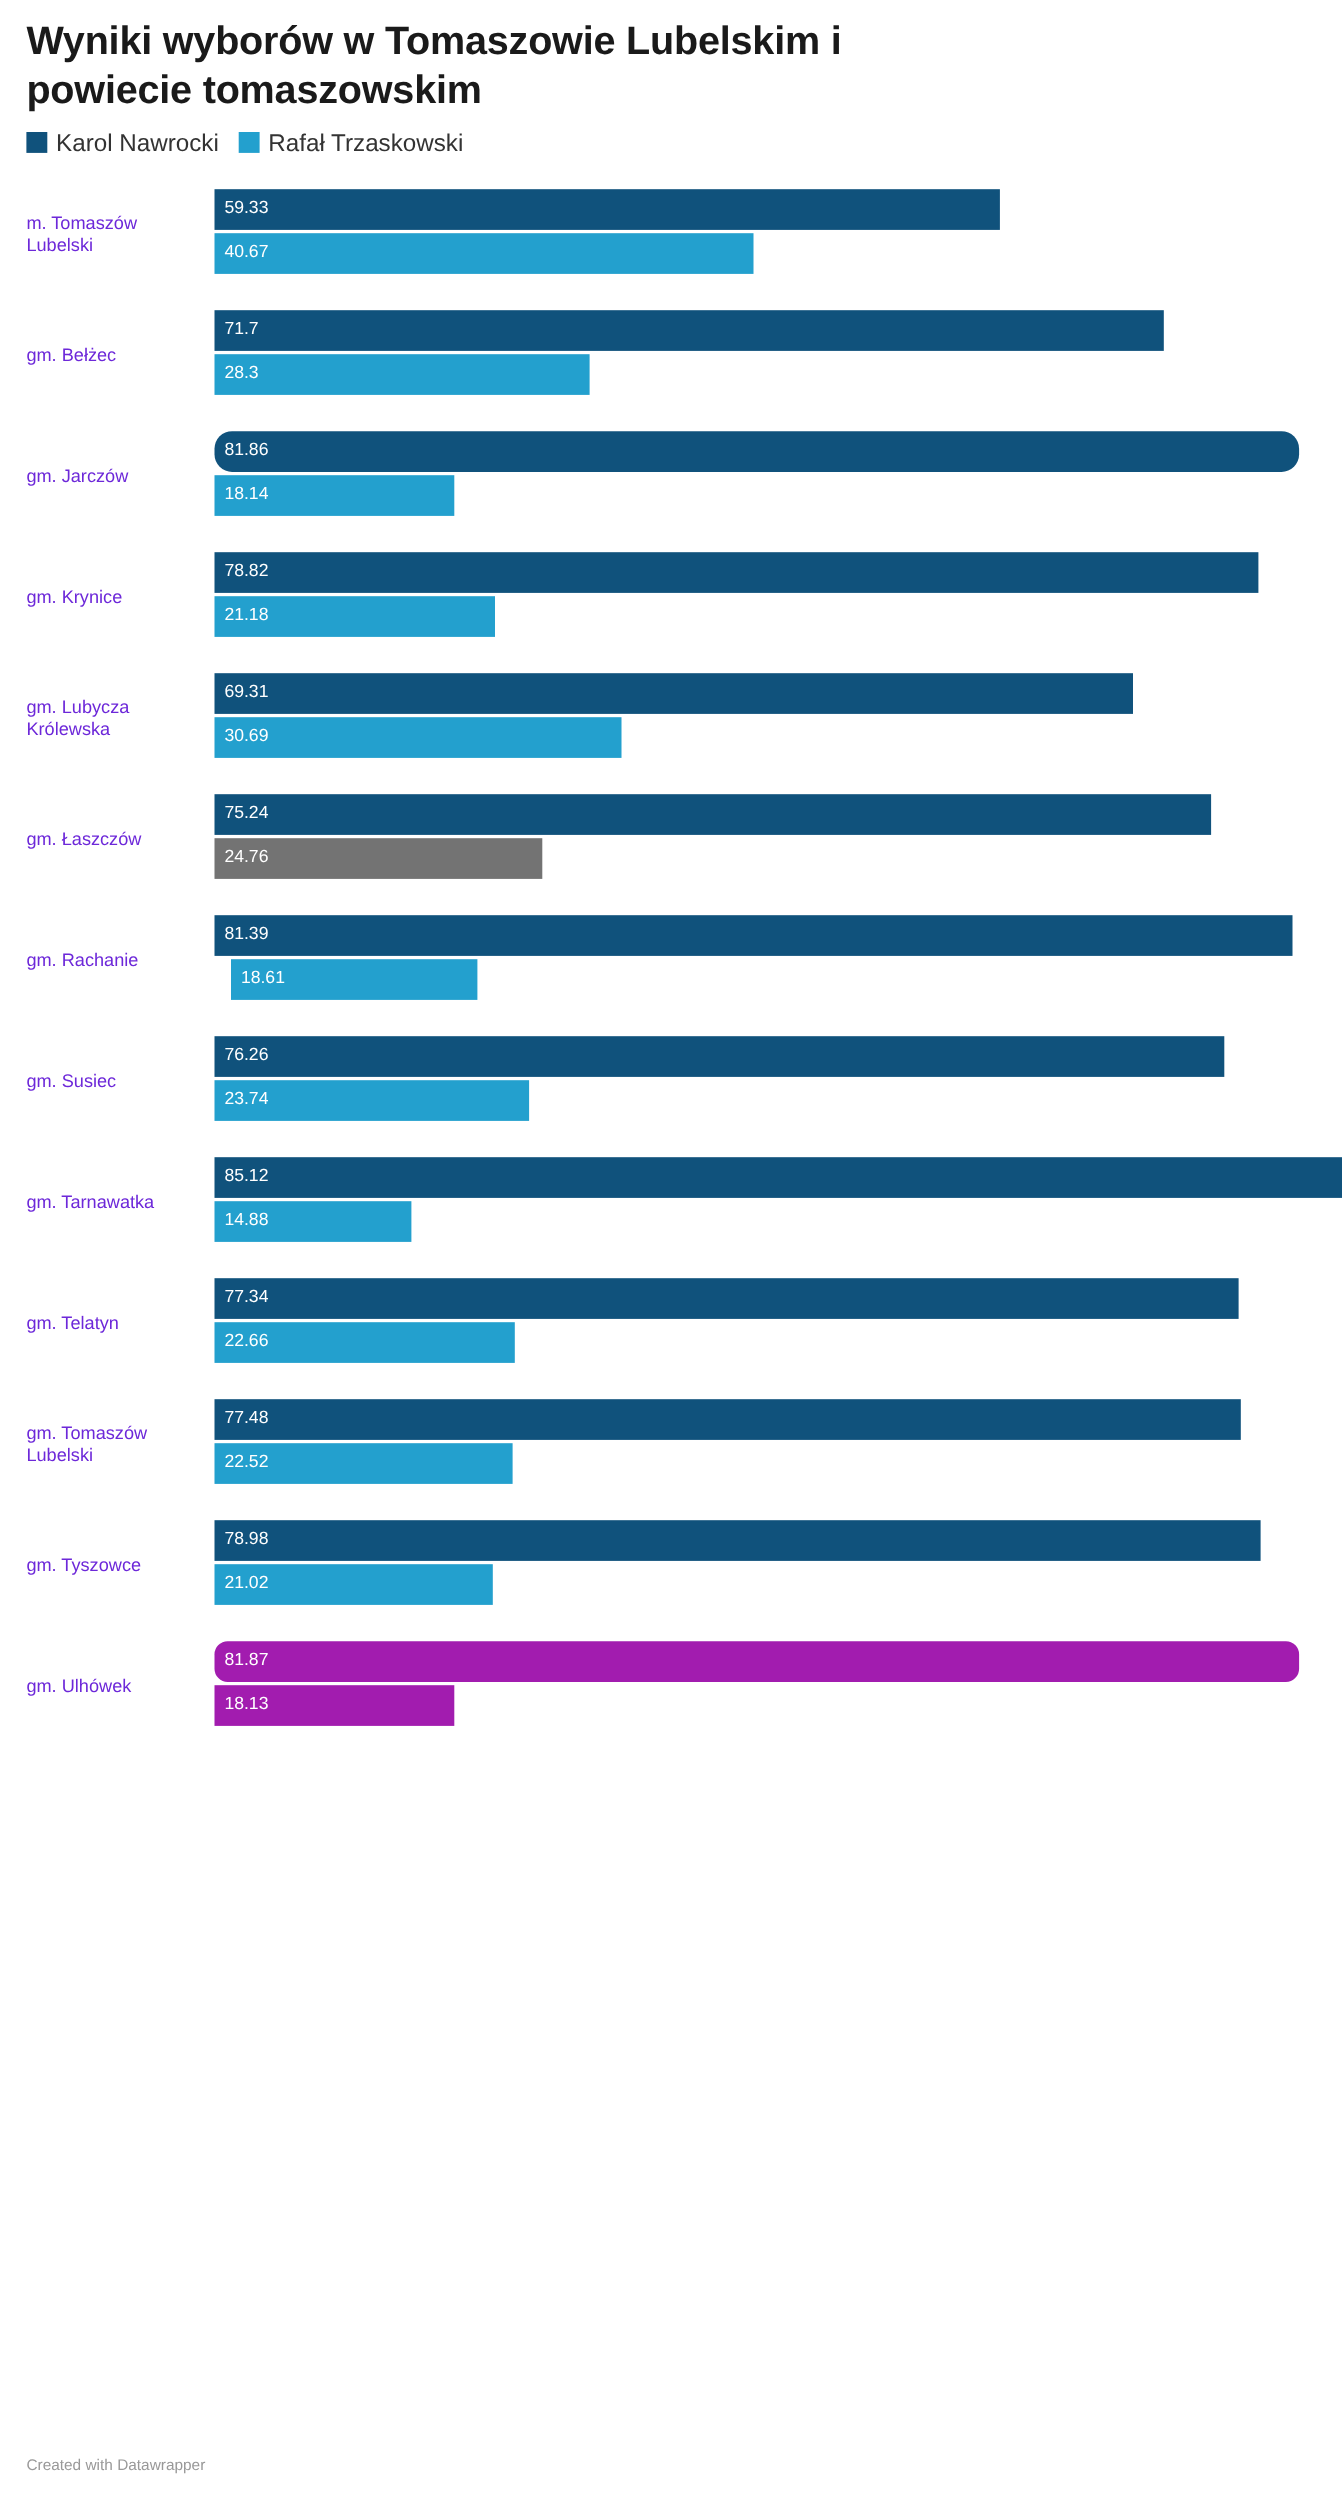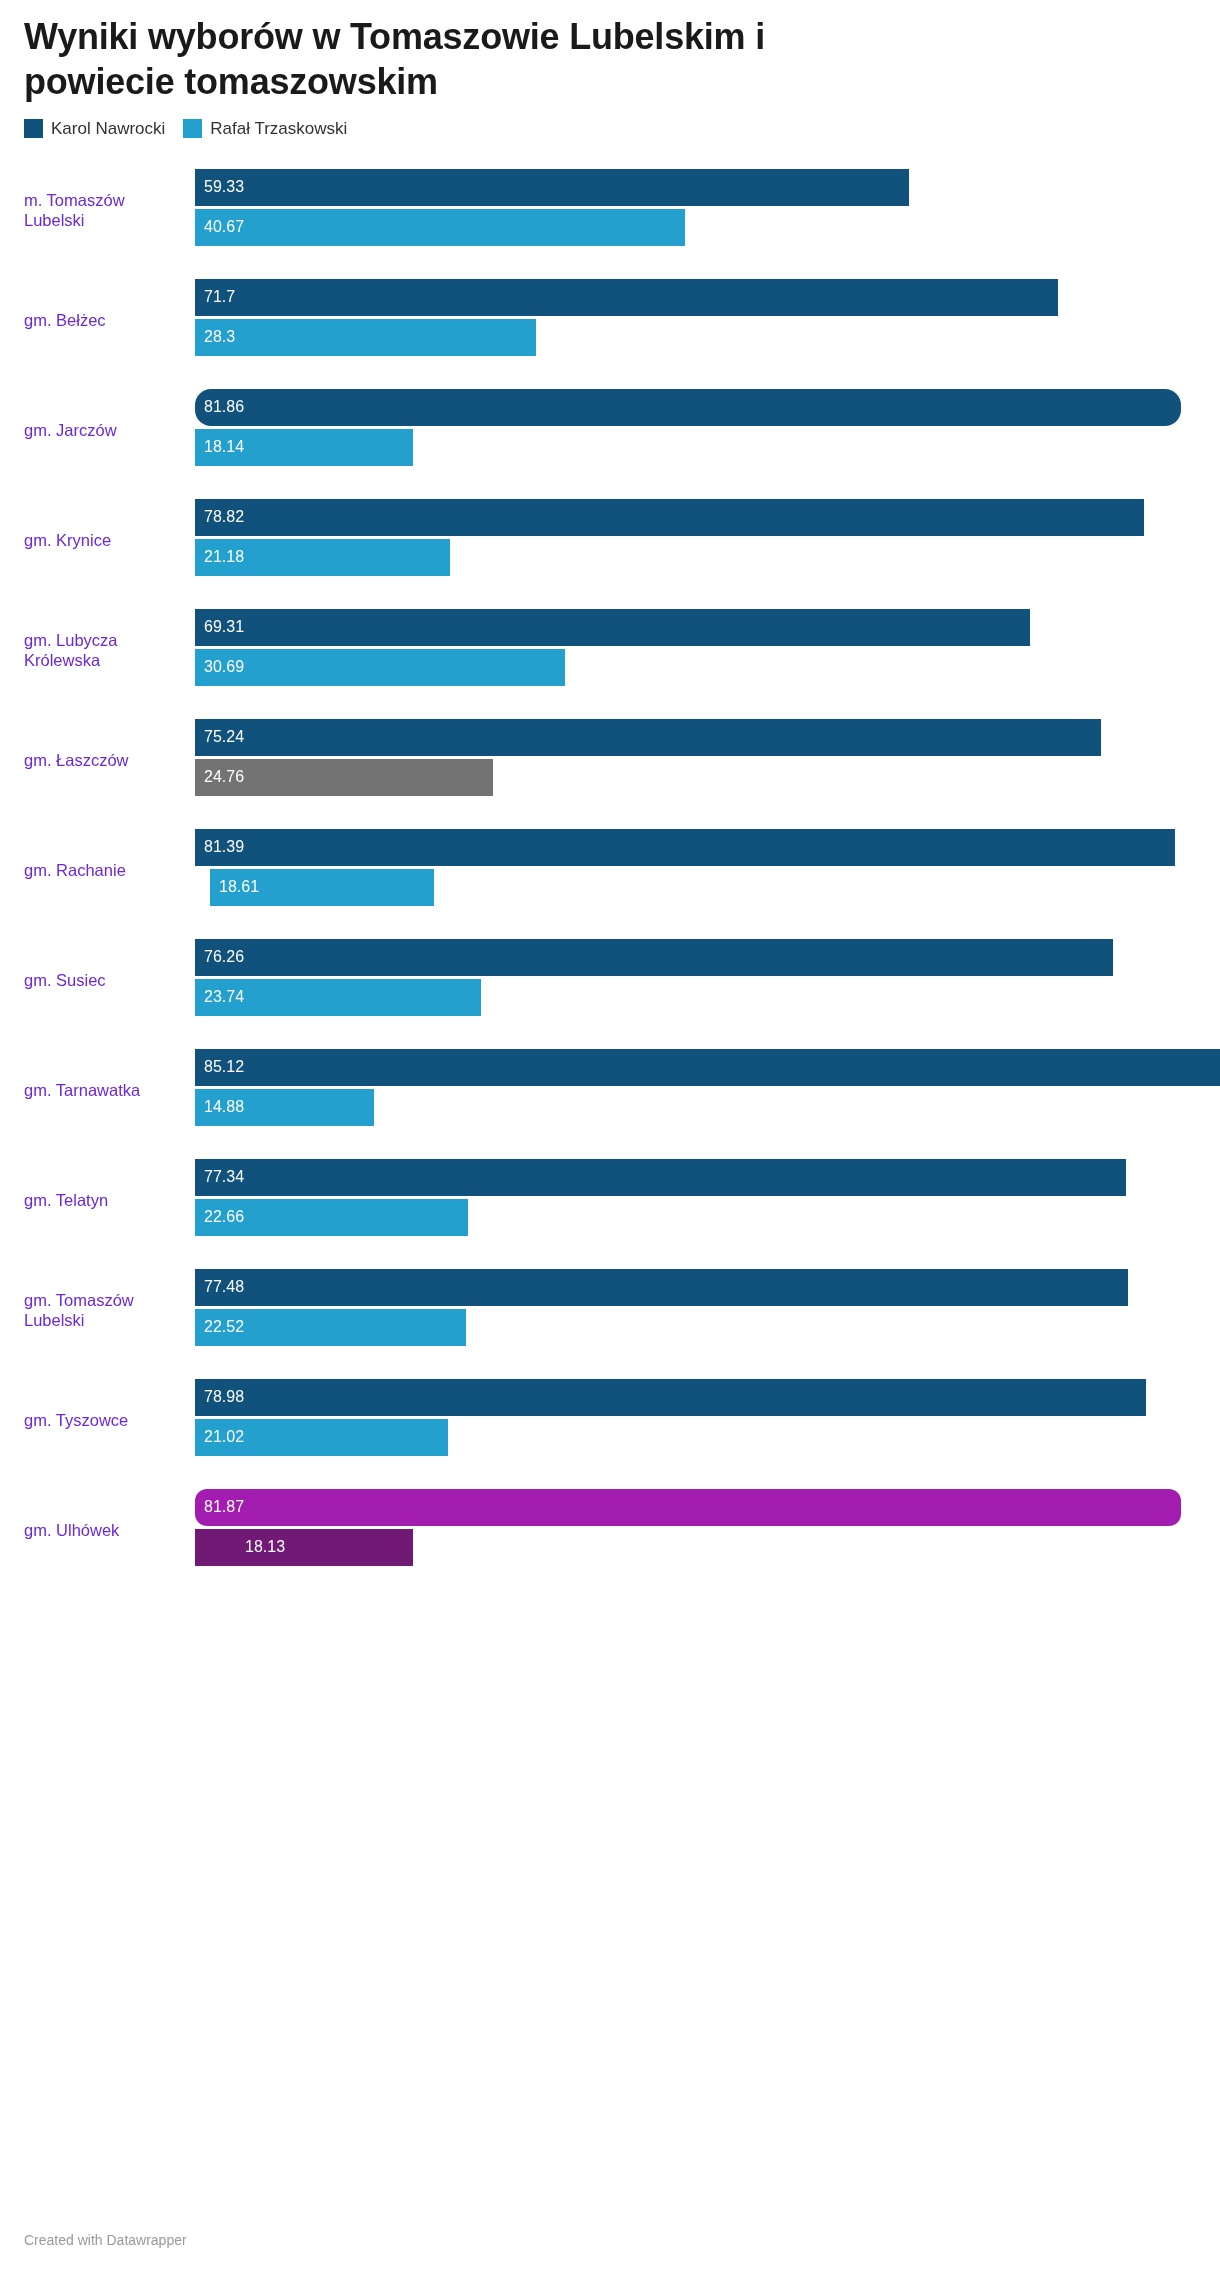--- a/index.html
+++ b/index.html
@@ -42,21 +42,21 @@
     align-items: center;
     gap: 8px;
   }
   .legend-swatch {
     width: 19px;
     height: 19px;
     flex: 0 0 19px;
     display: block;
   }
   .legend-label {
-    font-size: 17px;
+    font-size: 22px;
     color: #333333;
     line-height: 1;
     white-space: nowrap;
   }
 
   
   .chart-body {
     position: relative;
     padding: 18px 0 0 0;
     margin-left: 24px;
@@ -315,21 +315,21 @@
       </div>
       <div class="row">
         <div class="row-label">gm. Ulhówek</div>
         <div class="row-bars">
           <div class="barwrap top">
             <div class="bar" style="background: #a21caf; width: 96.1819%; border-radius: 12px;">
               <span class="bar-value">81.87</span>
             </div>
           </div>
           <div class="barwrap bottom">
-            <div class="bar" style="background: #701a75; width: 21.2993%; padding-left: 41px;">
+            <div class="bar" style="background: #a21caf; width: 21.2993%;">
               <span class="bar-value">18.13</span>
             </div>
           </div>
         </div>
       </div>
     </div>
 
   <div class="footer">Created with Datawrapper</div>
 
 </div>

